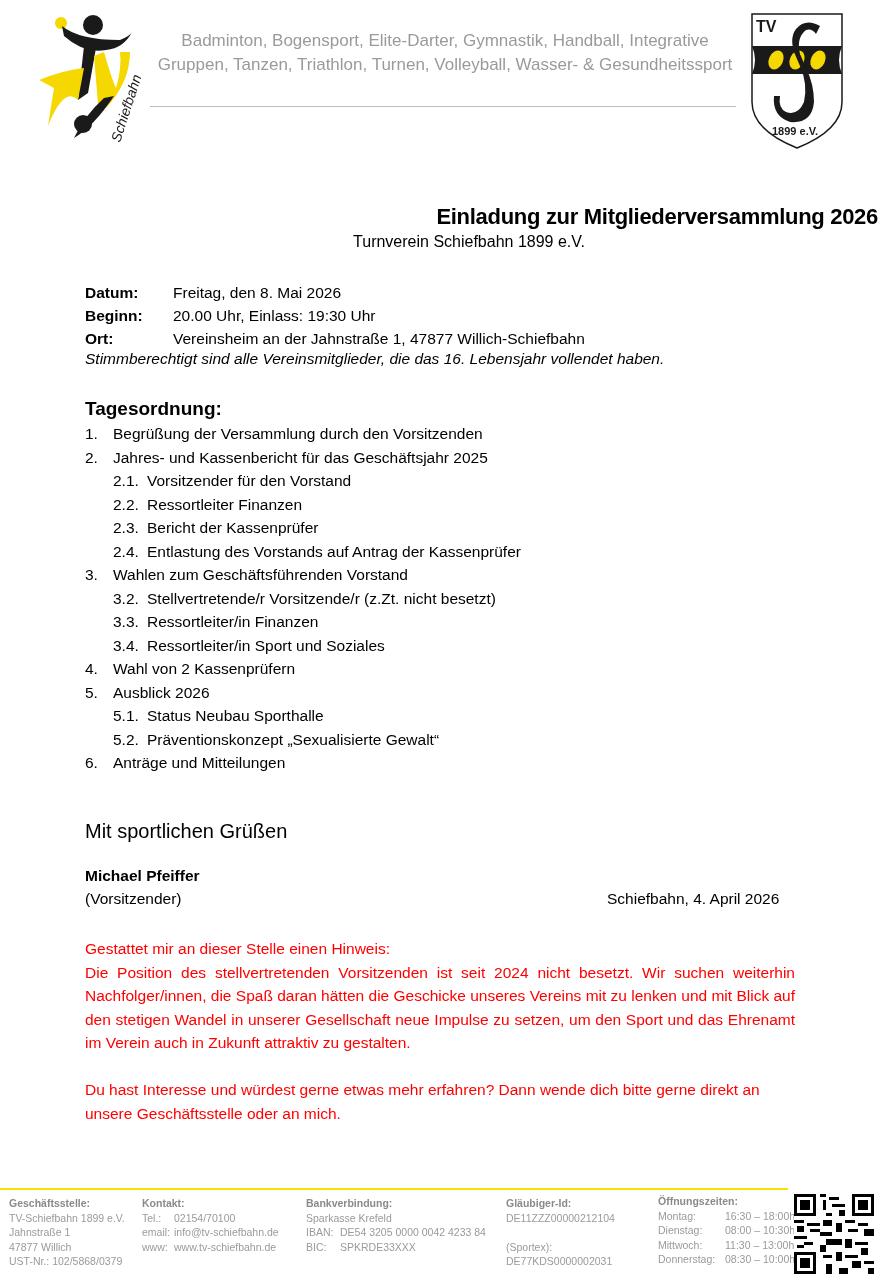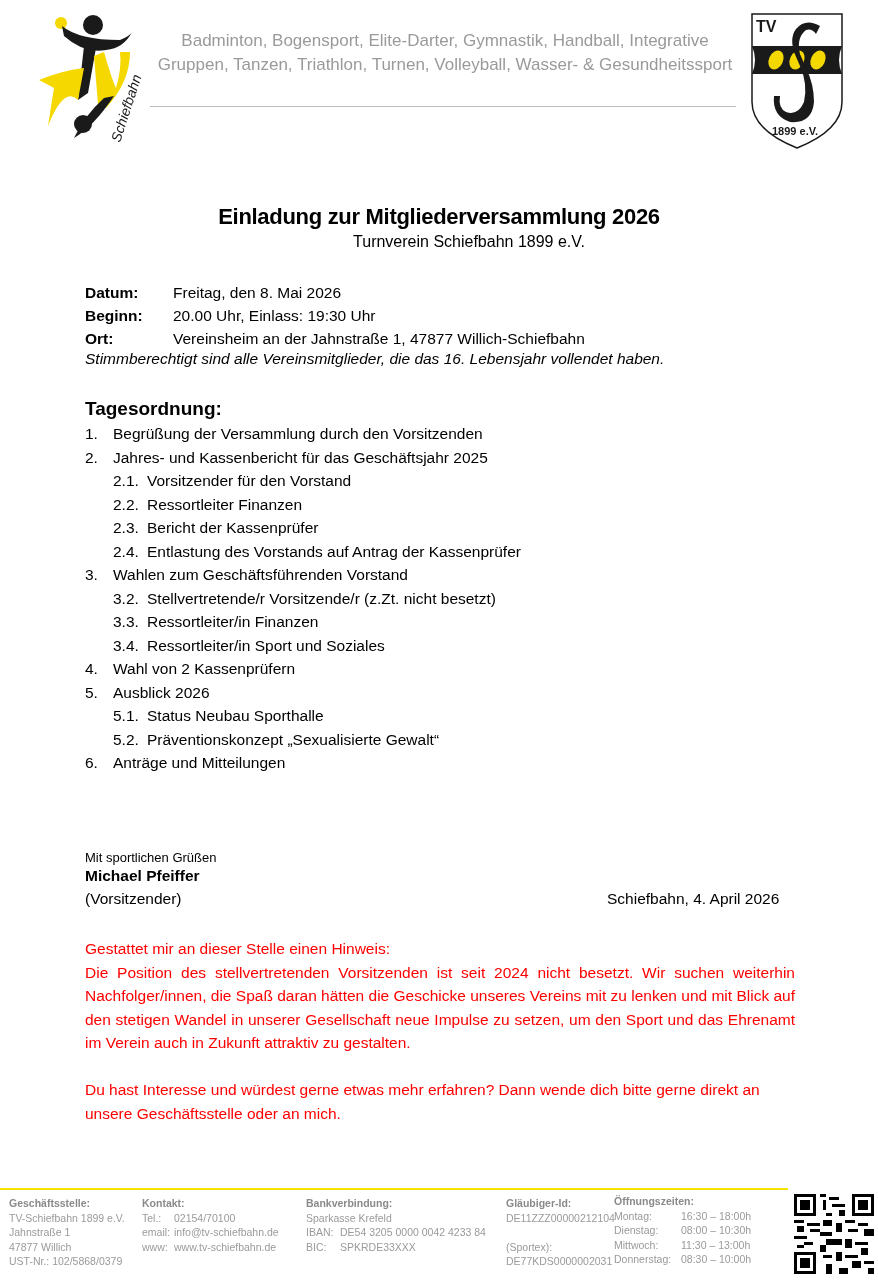--- a/index.html
+++ b/index.html
@@ -14,38 +14,38 @@
   #logo-right { position: absolute; left: 750px; top: 12px; width: 94px; height: 138px; }
   #header-sports {
     position: absolute; left: 140px; top: 29px; width: 610px;
     text-align: center; color: #9a9a9a; font-size: 17px; line-height: 24px;
   }
   #header-rule {
     position: absolute; left: 150px; top: 106px; width: 586px; height: 0;
     border-top: 1.5px solid #bdbdbd;
   }
   #title {
-    position: absolute; left: 0; width: 878px; top: 204px; text-align: center;
+    position: absolute; left: 0; width: 878px; top: 204px; text-align: right;
     font-size: 22px; font-weight: bold; letter-spacing: -0.3px;
   }
   #subtitle {
     position: absolute; left: 0; width: 878px; top: 233px; text-align: center; font-size: 16px; margin-left: 30px;
   }
   .info-row { position: absolute; left: 85px; font-size: 15.5px; height: 24px; line-height: 24px; }
   .info-row .lbl { display: inline-block; width: 88px; font-weight: bold; }
   #eligibility { position: absolute; left: 85px; top: 350px; font-size: 15.5px; font-style: italic; }
 
   #agenda-title { position: absolute; left: 85px; top: 398px; font-weight: bold; font-size: 19px; }
   #agenda { position: absolute; left: 85px; top: 422px; width: 700px; }
   .ag-item { height: 23.5px; line-height: 23.5px; font-size: 15.5px; white-space: nowrap; }
   .ag-item .num { display: inline-block; width: 28px; }
   .ag-sub { padding-left: 28px; }
   .ag-sub .num { width: 34px; }
 
-  #closing { position: absolute; left: 85px; top: 850px; font-size: 13px; }
+  #closing { position: absolute; left: 85px; top: 820px; font-size: 20px; }
   #signer { position: absolute; left: 85px; top: 867px; font-size: 15.5px; font-weight: bold; }
   #signer-role { position: absolute; left: 85px; top: 890px; font-size: 15.5px; }
   #place-date { position: absolute; left: 607px; top: 890px; font-size: 15.5px; }
 
   #notice { position: absolute; left: 85px; top: 937px; width: 710px; color: #ff0000; font-size: 15.5px; line-height: 23.5px; }
   #notice p { margin: 0; }
   #notice .just { text-align: justify; }
   #notice .gap { height: 23.5px; }
 
   
@@ -161,21 +161,21 @@
 </div>
 
 <div class="fcol" style="left:506px">
   <div class="fh">Gläubiger-Id:</div>
   <div>DE11ZZZ00000212104</div>
   <div>&nbsp;</div>
   <div>(Sportex):</div>
   <div>DE77KDS0000002031</div>
 </div>
 
-<div class="fcol" style="left:614px; top:1194px">
+<div class="fcol" style="left:658px; top:1194px">
   <div class="fh">Öffnungszeiten:</div>
   <div><span class="k" style="width:67px">Montag:</span><span>16:30 – 18:00h</span></div>
   <div><span class="k" style="width:67px">Dienstag:</span><span>08:00 – 10:30h</span></div>
   <div><span class="k" style="width:67px">Mittwoch:</span><span>11:30 – 13:00h</span></div>
   <div><span class="k" style="width:67px">Donnerstag:</span><span>08:30 – 10:00h</span></div>
 </div>
 
 <div id="qr">
   <svg width="80" height="80" viewBox="0 0 25 25" shape-rendering="crispEdges">
     <rect width="25" height="25" fill="#fff"></rect>

